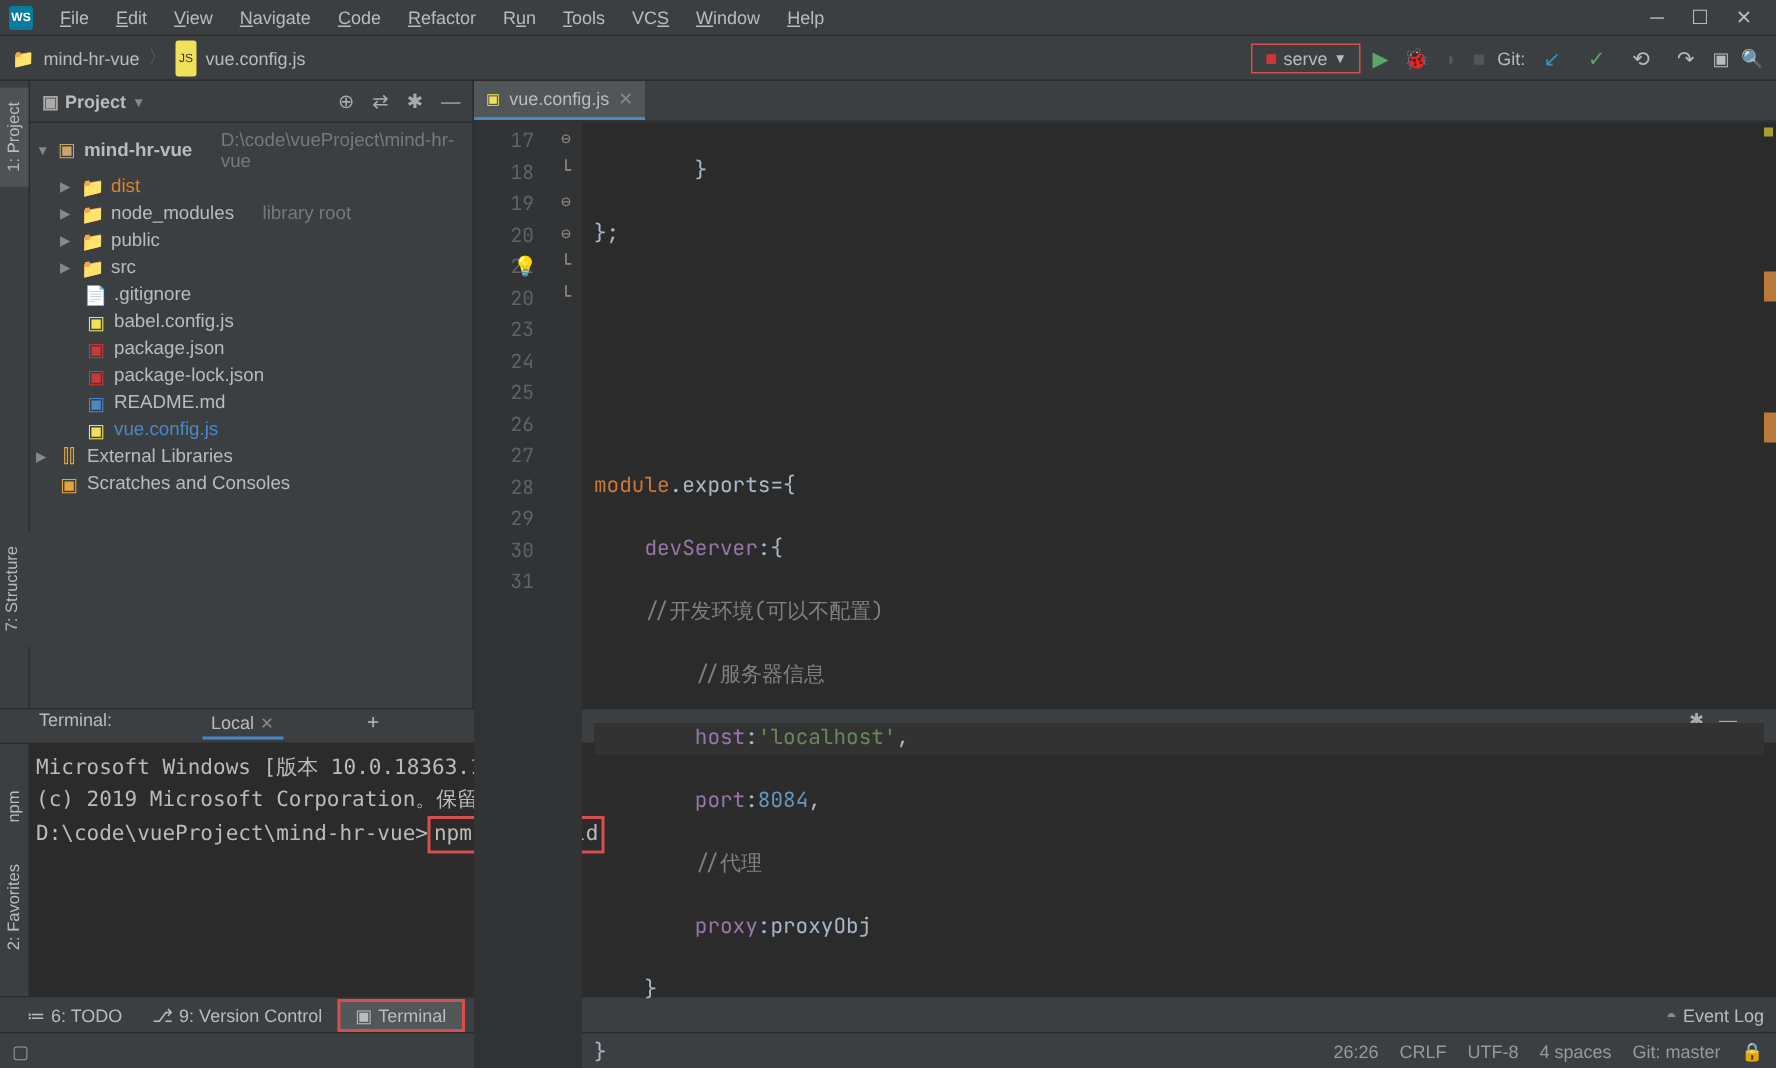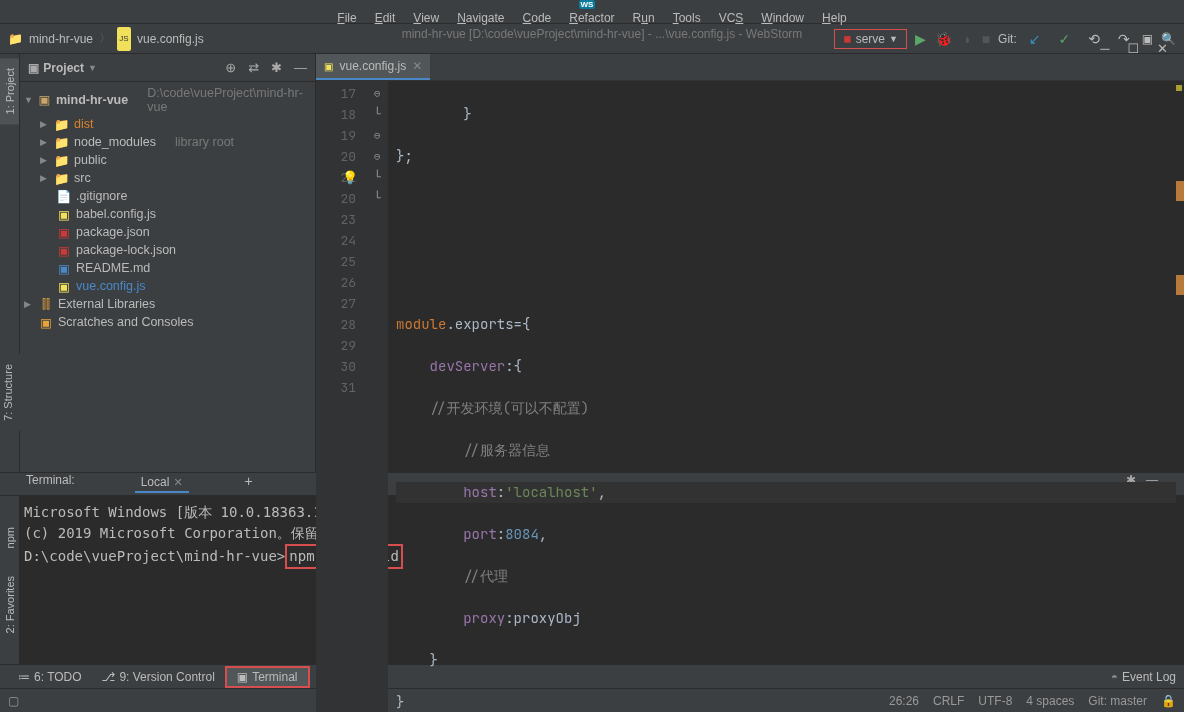--- a/index.html
+++ b/index.html
@@ -14,21 +14,20 @@
     }
     
     
     .title-bar {
       height: 24px;
       background: #3c3f41;
       display: flex;
       align-items: center;
       padding: 0 6px;
       border-bottom: 1px solid #2b2b2b;
-      flex-direction: column;
     }
     .title-bar .logo {
       width: 16px;
       height: 16px;
       background: #087b9e;
       border-radius: 2px;
       margin-right: 10px;
       display: flex;
       align-items: center;
       justify-content: center;
@@ -411,21 +410,20 @@
     <span class="menu-item"><u>V</u>iew</span>
     <span class="menu-item"><u>N</u>avigate</span>
     <span class="menu-item"><u>C</u>ode</span>
     <span class="menu-item"><u>R</u>efactor</span>
     <span class="menu-item">R<u>u</u>n</span>
     <span class="menu-item"><u>T</u>ools</span>
     <span class="menu-item">VC<u>S</u></span>
     <span class="menu-item"><u>W</u>indow</span>
     <span class="menu-item"><u>H</u>elp</span>
   </div>
-  <div class="title-text">mind-hr-vue [D:\code\vueProject\mind-hr-vue] - ...\vue.config.js - WebStorm</div>
   <div class="window-controls">
     <span>─</span>
     <span>☐</span>
     <span>✕</span>
   </div>
 </div>
 
 <div class="nav-bar">
   <div class="breadcrumb">
     <span class="folder-icon">📁</span>

